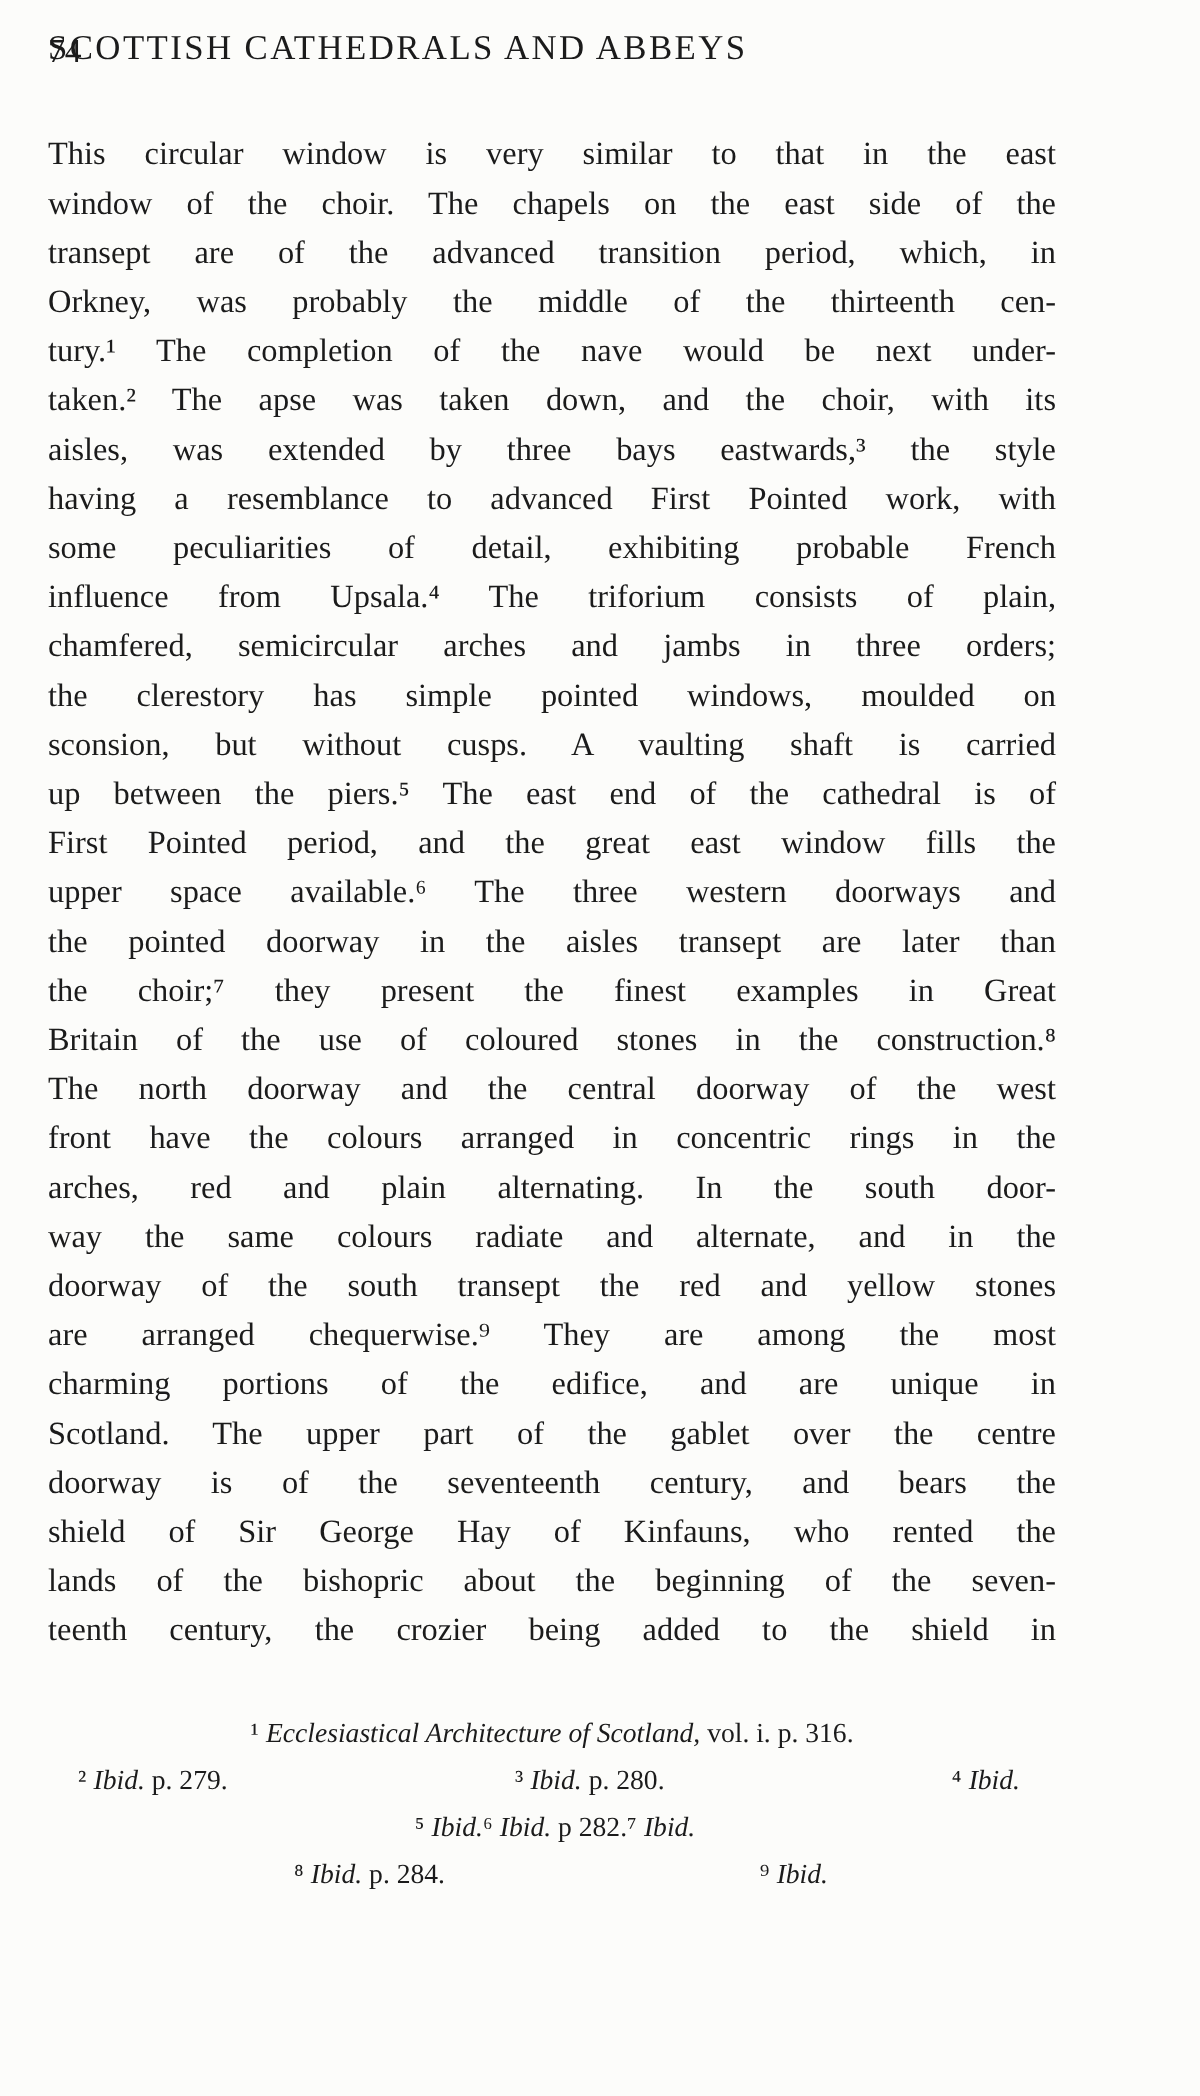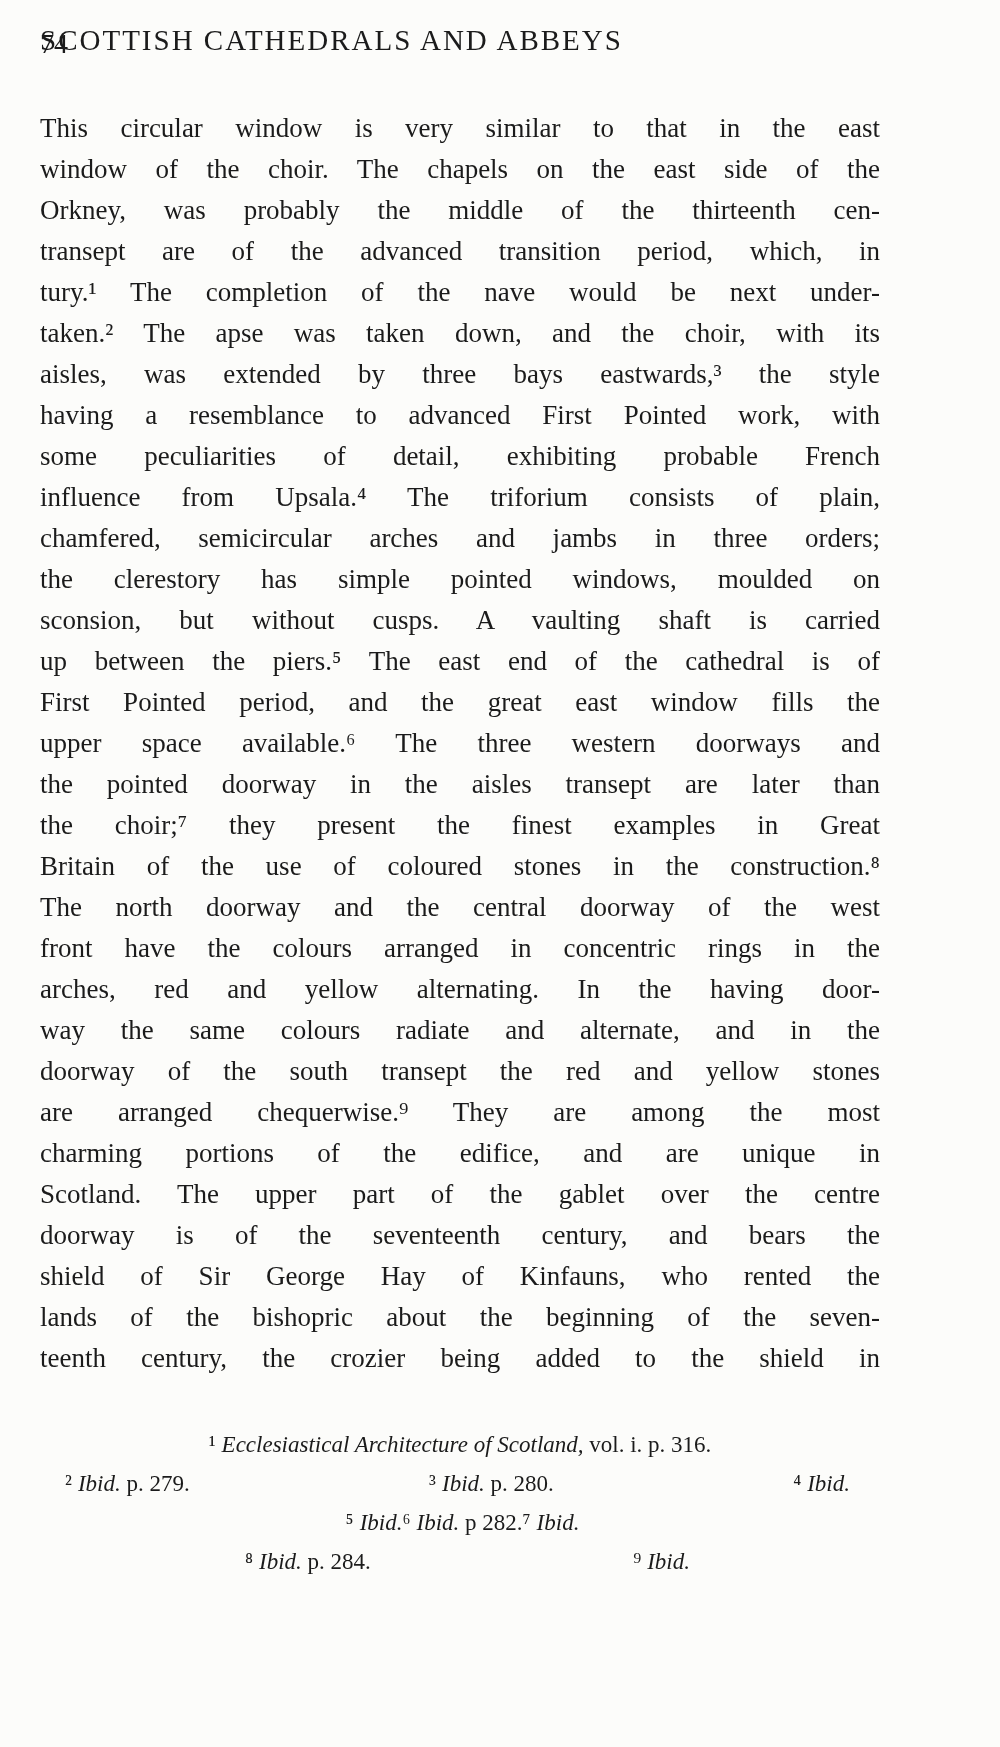--- a/index.html
+++ b/index.html
@@ -78,40 +78,40 @@
 <div class="page">
 
   <div class="page-header">
     <span class="page-number">74</span>
     <div class="running-title">SCOTTISH CATHEDRALS AND ABBEYS</div>
   </div>
 
   <div class="body-text">
       <div class="body-line">This circular window is very similar to that in the east</div>
       <div class="body-line">window of the choir. The chapels on the east side of the</div>
+      <div class="body-line">transept are of the advanced transition period, which, in</div>
       <div class="body-line">Orkney, was probably the middle of the thirteenth cen-</div>
-      <div class="body-line">transept are of the advanced transition period, which, in</div>
       <div class="body-line">tury.¹ The completion of the nave would be next under-</div>
       <div class="body-line">taken.² The apse was taken down, and the choir, with its</div>
       <div class="body-line">aisles, was extended by three bays eastwards,³ the style</div>
       <div class="body-line">having a resemblance to advanced First Pointed work, with</div>
       <div class="body-line">some peculiarities of detail, exhibiting probable French</div>
       <div class="body-line">influence from Upsala.⁴ The triforium consists of plain,</div>
       <div class="body-line">chamfered, semicircular arches and jambs in three orders;</div>
       <div class="body-line">the clerestory has simple pointed windows, moulded on</div>
       <div class="body-line">sconsion, but without cusps. A vaulting shaft is carried</div>
       <div class="body-line">up between the piers.⁵ The east end of the cathedral is of</div>
       <div class="body-line">First Pointed period, and the great east window fills the</div>
       <div class="body-line">upper space available.⁶ The three western doorways and</div>
       <div class="body-line">the pointed doorway in the aisles transept are later than</div>
       <div class="body-line">the choir;⁷ they present the finest examples in Great</div>
       <div class="body-line">Britain of the use of coloured stones in the construction.⁸</div>
       <div class="body-line">The north doorway and the central doorway of the west</div>
       <div class="body-line">front have the colours arranged in concentric rings in the</div>
-      <div class="body-line">arches, red and yellow alternating. In the having door-</div>
+      <div class="body-line">arches, red and plain alternating. In the south door-</div>
       <div class="body-line">way the same colours radiate and alternate, and in the</div>
       <div class="body-line">doorway of the south transept the red and yellow stones</div>
       <div class="body-line">are arranged chequerwise.⁹ They are among the most</div>
       <div class="body-line">charming portions of the edifice, and are unique in</div>
       <div class="body-line">Scotland. The upper part of the gablet over the centre</div>
       <div class="body-line">doorway is of the seventeenth century, and bears the</div>
       <div class="body-line">shield of Sir George Hay of Kinfauns, who rented the</div>
       <div class="body-line">lands of the bishopric about the beginning of the seven-</div>
       <div class="body-line">teenth century, the crozier being added to the shield in</div>
     </div>

